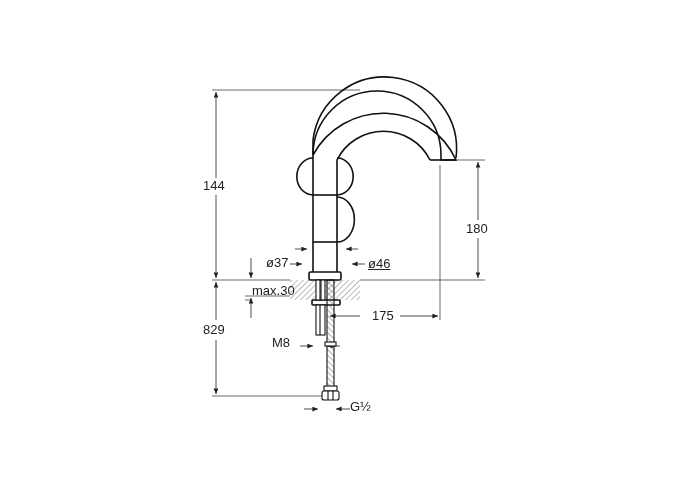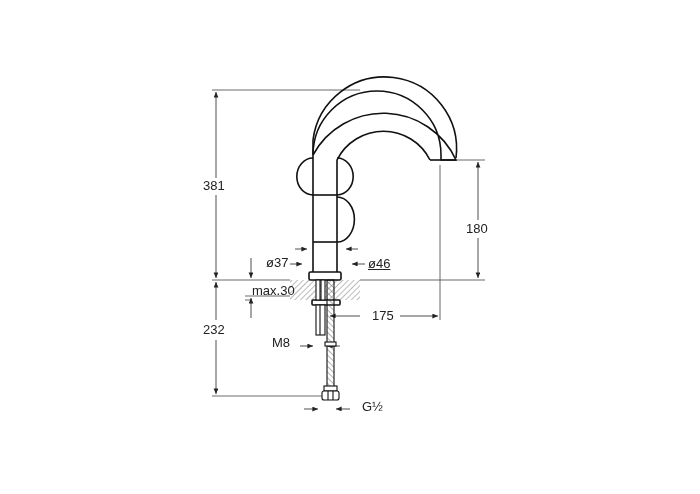--- a/index.html
+++ b/index.html
@@ -89,22 +89,22 @@
     <line x1="320" y1="305" x2="320" y2="335"></line>
     <rect x="327" y="280" width="7" height="110" fill="url(#hose)"></rect>
     <rect x="325" y="342" width="11" height="4" fill="#fff"></rect>
     <rect x="324" y="386" width="13" height="5" fill="#fff"></rect>
     <rect x="322" y="391" width="17" height="9" rx="2" fill="#fff"></rect>
     <line x1="328" y1="391" x2="328" y2="400"></line>
     <line x1="333" y1="391" x2="333" y2="400"></line>
   </g>
 </svg>
 
-<div class="dim-label" style="left:203px;top:179px;">381</div>
+<div class="dim-label" style="left:203px;top:179px;">144</div>
 <div class="dim-label" style="left:466px;top:222px;">180</div>
-<div class="dim-label" style="left:203px;top:323px;">232</div>
+<div class="dim-label" style="left:203px;top:323px;">829</div>
 <div class="dim-label" style="left:229px;top:284px;margin-left:23px;">max.30</div>
 <div class="dim-label" style="left:266px;top:256px;">ø37</div>
 <div class="dim-label" style="left:368px;top:257px;text-decoration:underline;">ø46</div>
 <div class="dim-label" style="left:372px;top:309px;text-align:right;">175</div>
 <div class="dim-label" style="left:272px;top:336px;">M8</div>
-<div class="dim-label" style="left:362px;top:400px;">G½</div>
+<div class="dim-label" style="left:350px;top:400px;">G½</div>
 </div>
 
 </body></html>

